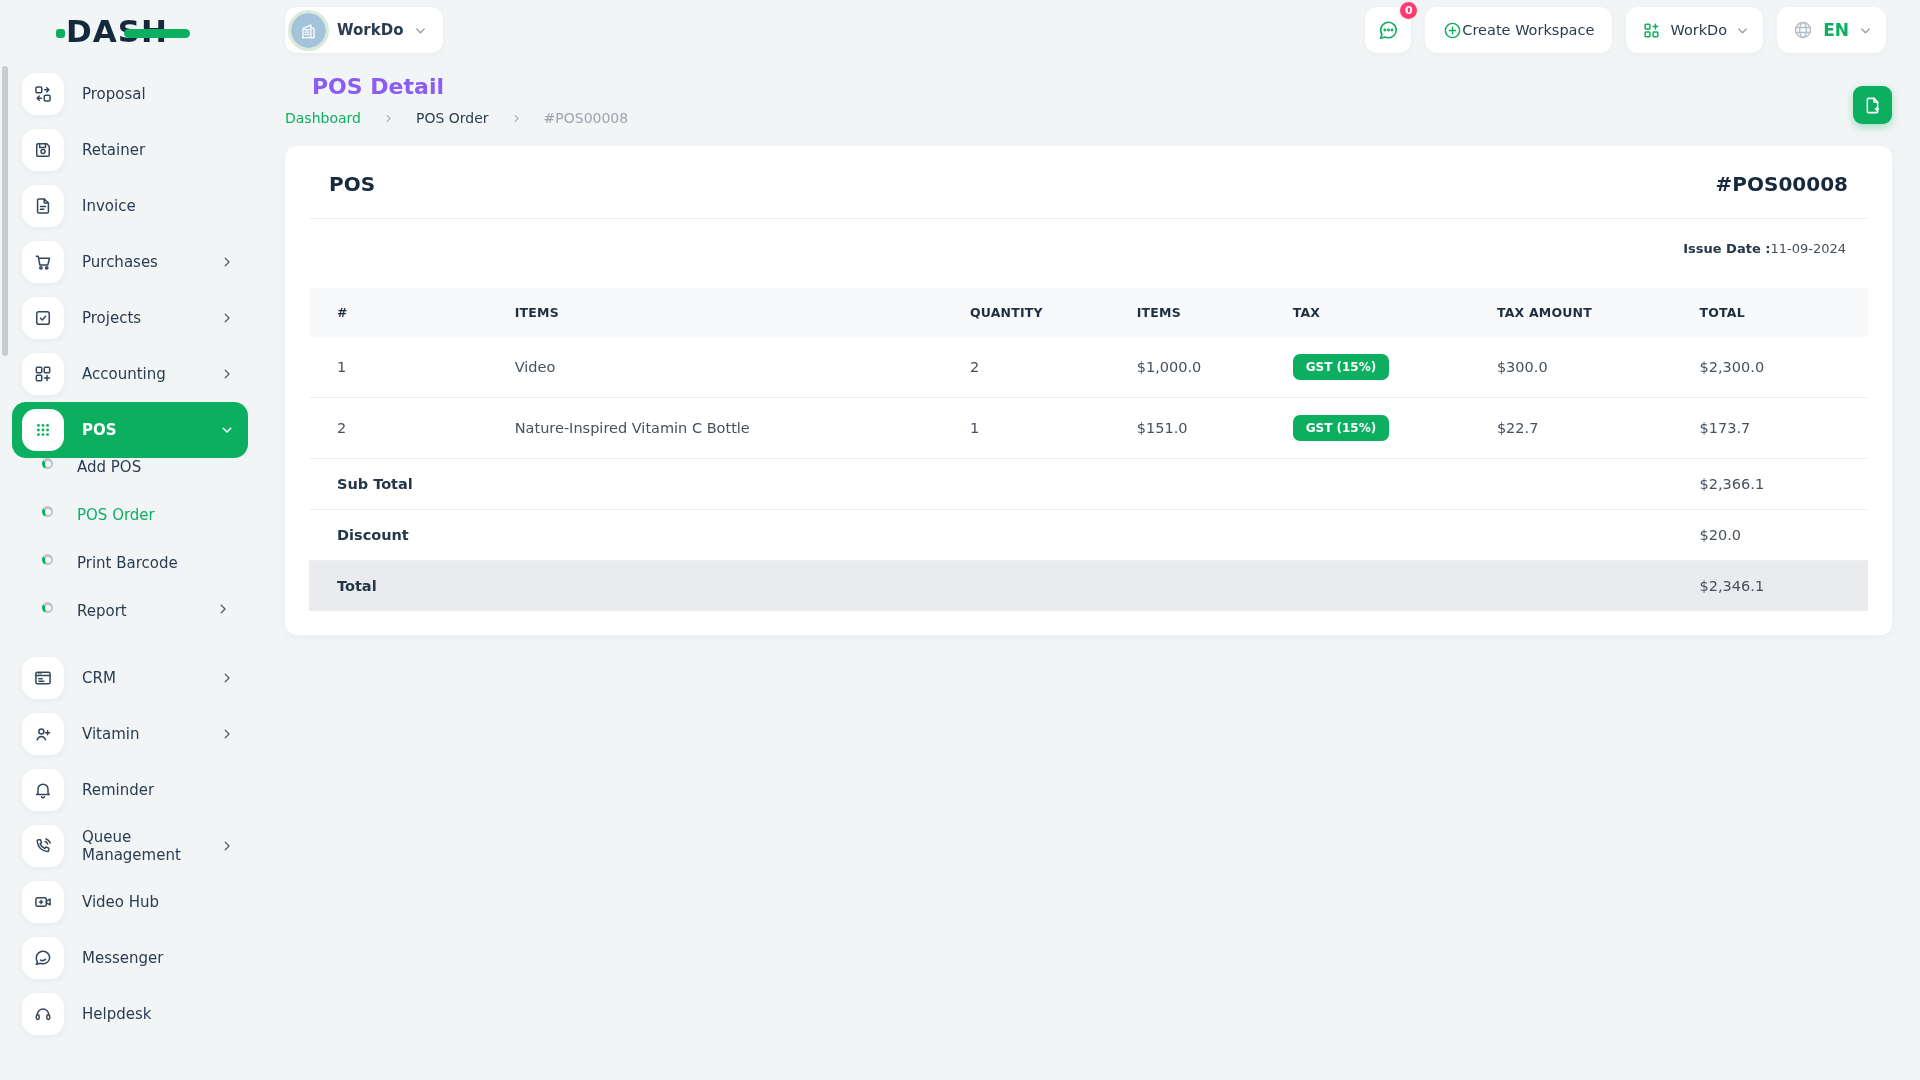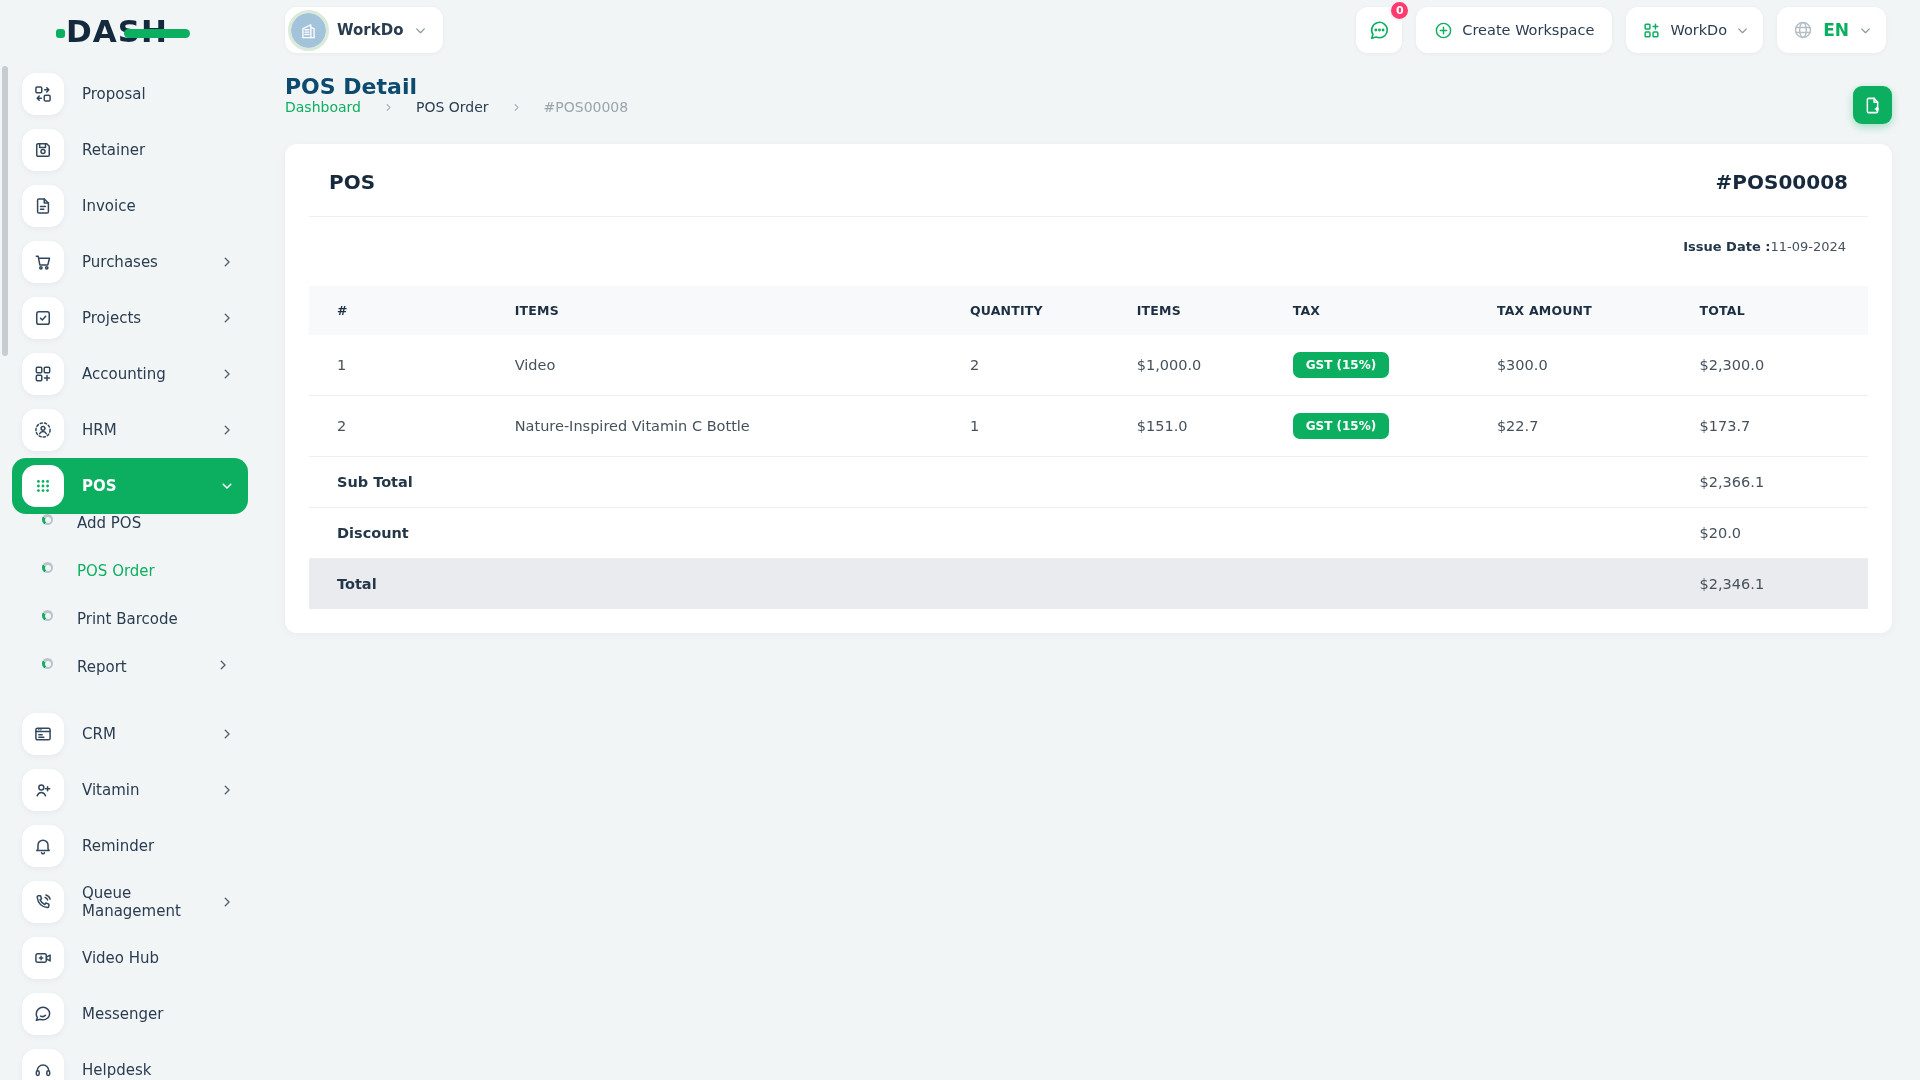--- a/index.html
+++ b/index.html
@@ -89,33 +89,33 @@
   .ws-avatar svg{width:19px;height:19px;}
   .ws-name{font-size:15px;font-weight:600;color:#2a3c50;}
   .topbar-right{display:flex;align-items:center;gap:14px;}
   .msg-btn{width:46px;justify-content:center;position:relative;}
   .msg-btn svg{width:22px;height:22px;color:var(--accent);}
   .msg-badge{
     position:absolute;top:-7px;right:-8px;min-width:21px;height:21px;padding:0 4px;
     background:var(--badge-pink);border-radius:50%;color:#fff;font-size:11px;font-weight:700;
     display:flex;align-items:center;justify-content:center;border:2px solid var(--page-bg);
   }
-  .create-btn{padding:0 18px;gap:9px;font-size:14.5px;font-weight:500;color:#2a3c50;}
+  .create-btn{padding:0 18px;font-size:14.5px;font-weight:500;color:#2a3c50;}
   .create-btn svg{width:19px;height:19px;color:var(--accent);}
   .workdo-btn{padding:0 14px 0 16px;gap:9px;font-size:14.5px;font-weight:500;color:#2a3c50;}
   .workdo-btn .grid-ic{width:19px;height:19px;color:var(--accent);}
   .lang-btn{padding:0 14px 0 16px;gap:10px;}
   .lang-btn .globe{width:20px;height:20px;color:#b4bec6;}
   .lang-code{font-size:17px;font-weight:700;color:var(--accent);}
   .chev{width:13px;height:13px;color:#8d99a3;}
   
   .main{margin-left:260px;padding:14px 28px 0 25px;}
   .page-head{display:flex;justify-content:space-between;align-items:flex-start;}
-  .page-title{font-size:22px;font-weight:700;color:#0c4a6e;}
-  .breadcrumb{display:flex;align-items:center;gap:22px;font-size:14px;}
+  .page-title{font-size:22px;font-weight:700;color:#8b5cf6;margin-left:27px;}
+  .breadcrumb{display:flex;align-items:center;gap:22px;margin-top:11px;font-size:14px;}
   .crumb-link{color:var(--accent);cursor:pointer;}
   .crumb{color:#2a3c50;}
   .crumb-last{color:#9aa4ad;}
   .crumb-sep{color:#9aa4ad;display:flex;}
   .crumb-sep svg{width:11px;height:11px;}
   .file-btn{
     width:39px;height:38px;border-radius:9px;background:var(--accent);border:none;
     display:flex;align-items:center;justify-content:center;cursor:pointer;
     box-shadow:0 3px 8px rgba(12,175,96,.35);margin-top:12px;
   }
@@ -224,37 +224,20 @@
       <div class="nav-item">
         <span class="nav-icon-box">
           <svg viewBox="0 0 24 24" fill="none" stroke="currentColor" stroke-width="1.8" stroke-linecap="round" stroke-linejoin="round">
             <rect x="4" y="4" width="6.5" height="6.5" rx="1.2"></rect>
             <rect x="13.5" y="4" width="6.5" height="6.5" rx="1.2"></rect>
             <rect x="4" y="13.5" width="6.5" height="6.5" rx="1.2"></rect>
             <path d="M16.8 13.8v6M13.8 16.8h6"></path>
           </svg>
         </span>
         <span class="nav-label">Accounting</span>
-        <span class="nav-chevron">
-          <svg viewBox="0 0 24 24" fill="none" stroke="currentColor" stroke-width="2.3" stroke-linecap="round" stroke-linejoin="round">
-            <path d="M9 5.5l6.5 6.5L9 18.5"></path>
-          </svg>
-        </span>
-      </div>
-      <div class="nav-item">
-        <span class="nav-icon-box">
-          <svg viewBox="0 0 24 24" fill="none" stroke="currentColor" stroke-width="1.8" stroke-linecap="round" stroke-linejoin="round" stroke-dasharray="2.6 2.6">
-            <circle cx="12" cy="12" r="8.5"></circle>
-            <g stroke-dasharray="0">
-              <circle cx="12" cy="10" r="2.3"></circle>
-              <path d="M8 16.5c.8-1.8 2.3-2.8 4-2.8s3.2 1 4 2.8"></path>
-            </g>
-          </svg>
-        </span>
-        <span class="nav-label">HRM</span>
         <span class="nav-chevron">
           <svg viewBox="0 0 24 24" fill="none" stroke="currentColor" stroke-width="2.3" stroke-linecap="round" stroke-linejoin="round">
             <path d="M9 5.5l6.5 6.5L9 18.5"></path>
           </svg>
         </span>
       </div>
       <div class="nav-item active">
         <span class="nav-icon-box">
           <svg viewBox="0 0 24 24" fill="currentColor">
             <circle cx="6.5" cy="6.5" r="1.7"></circle>

